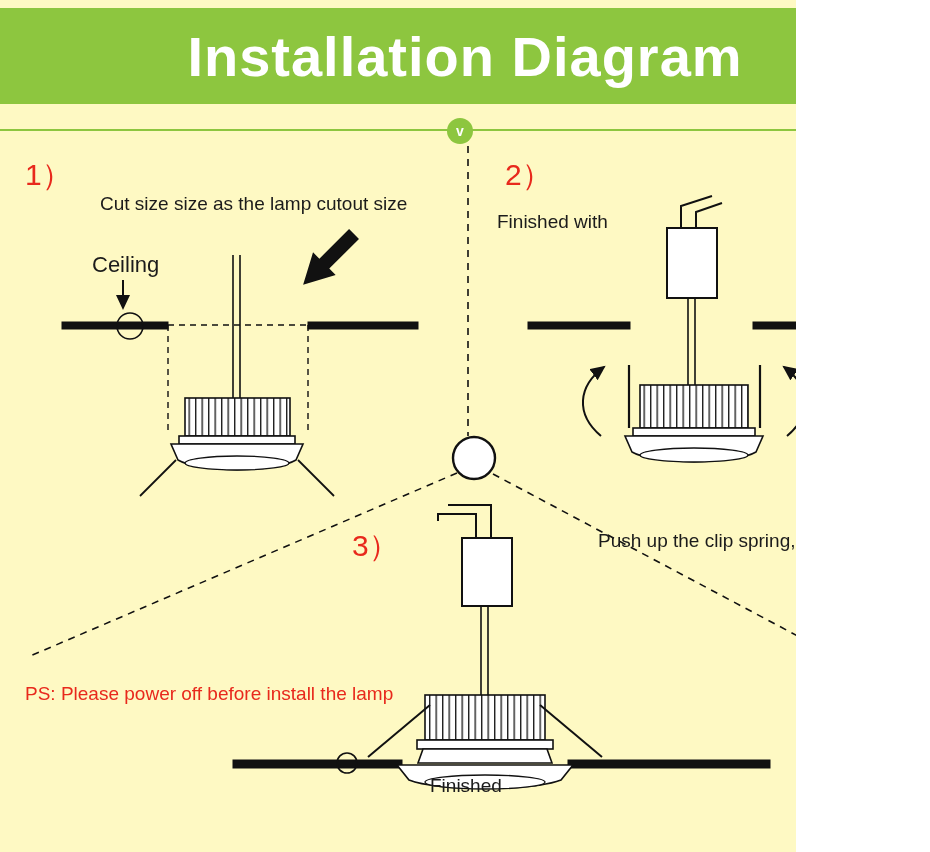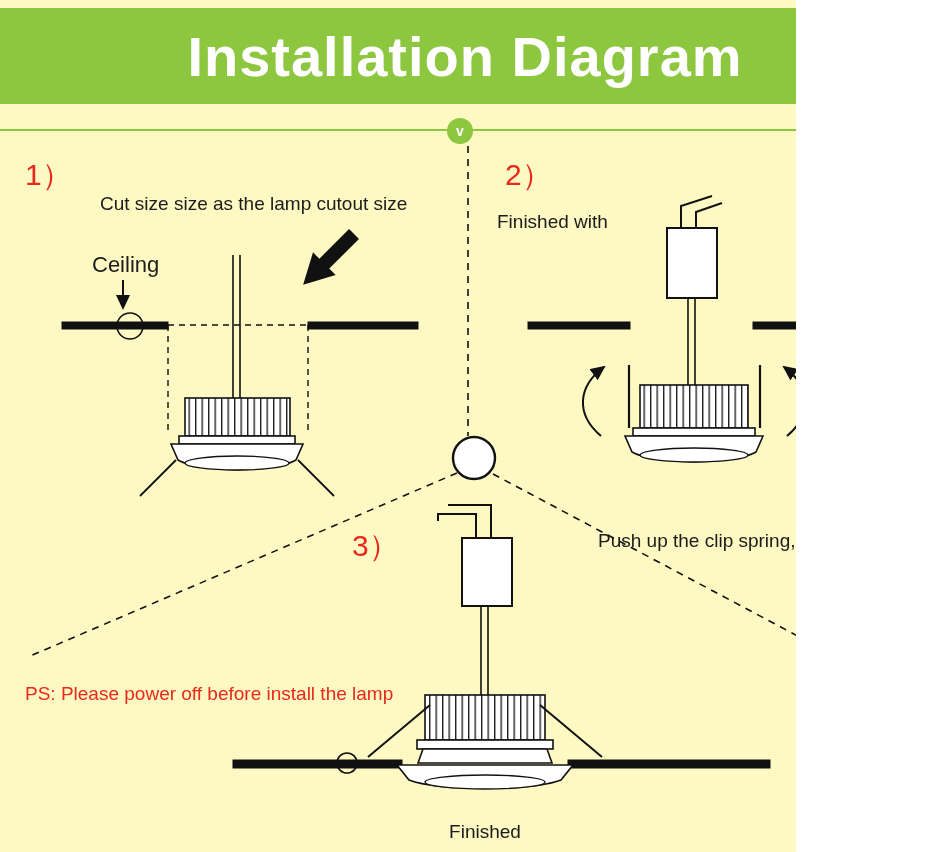--- a/index.html
+++ b/index.html
@@ -134,15 +134,15 @@
   <div class="stepnum" style="left:25px;top:155px;">1）</div>
   <div class="label" style="left:100px;top:190px;">Cut size size as the lamp cutout size</div>
   <div class="label" style="left:92px;top:251px;font-size:22px;">Ceiling</div>
 
   <div class="stepnum" style="left:505px;top:155px;">2）</div>
   <div class="label" style="left:497px;top:208px;">Finished with</div>
   <div class="label" style="left:598px;top:489px;margin-top:38px;">Push up the clip spring,</div>
 
   <div class="stepnum" style="left:352px;top:526px;">3）</div>
   <div class="label red" style="left:25px;top:665px;">PS: Please power off before install the lamp</div>
-  <div class="label" style="left:430px;top:818px;width:110px;text-align:center;">Finished</div>
+  <div class="label" style="left:430px;top:772px;width:110px;text-align:left;">Finished</div>
 
 </div>
 
 </body></html>

